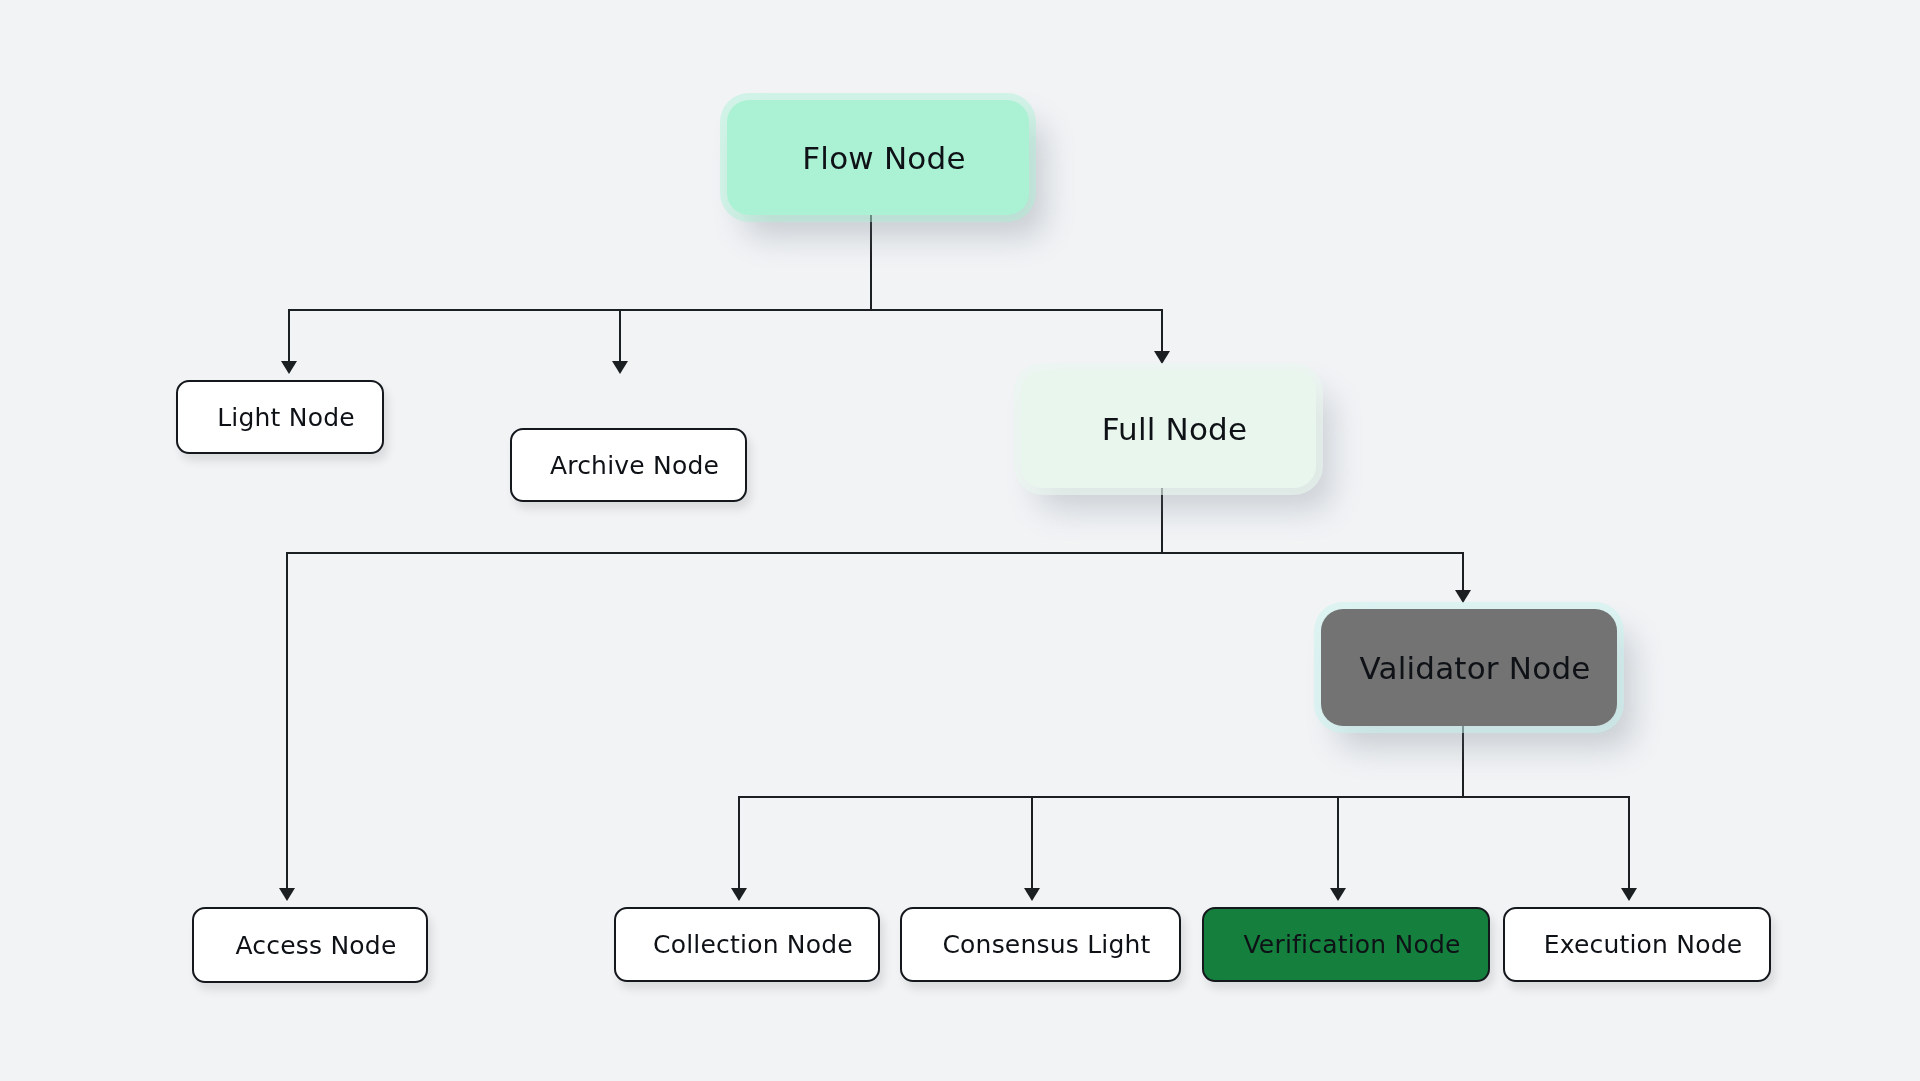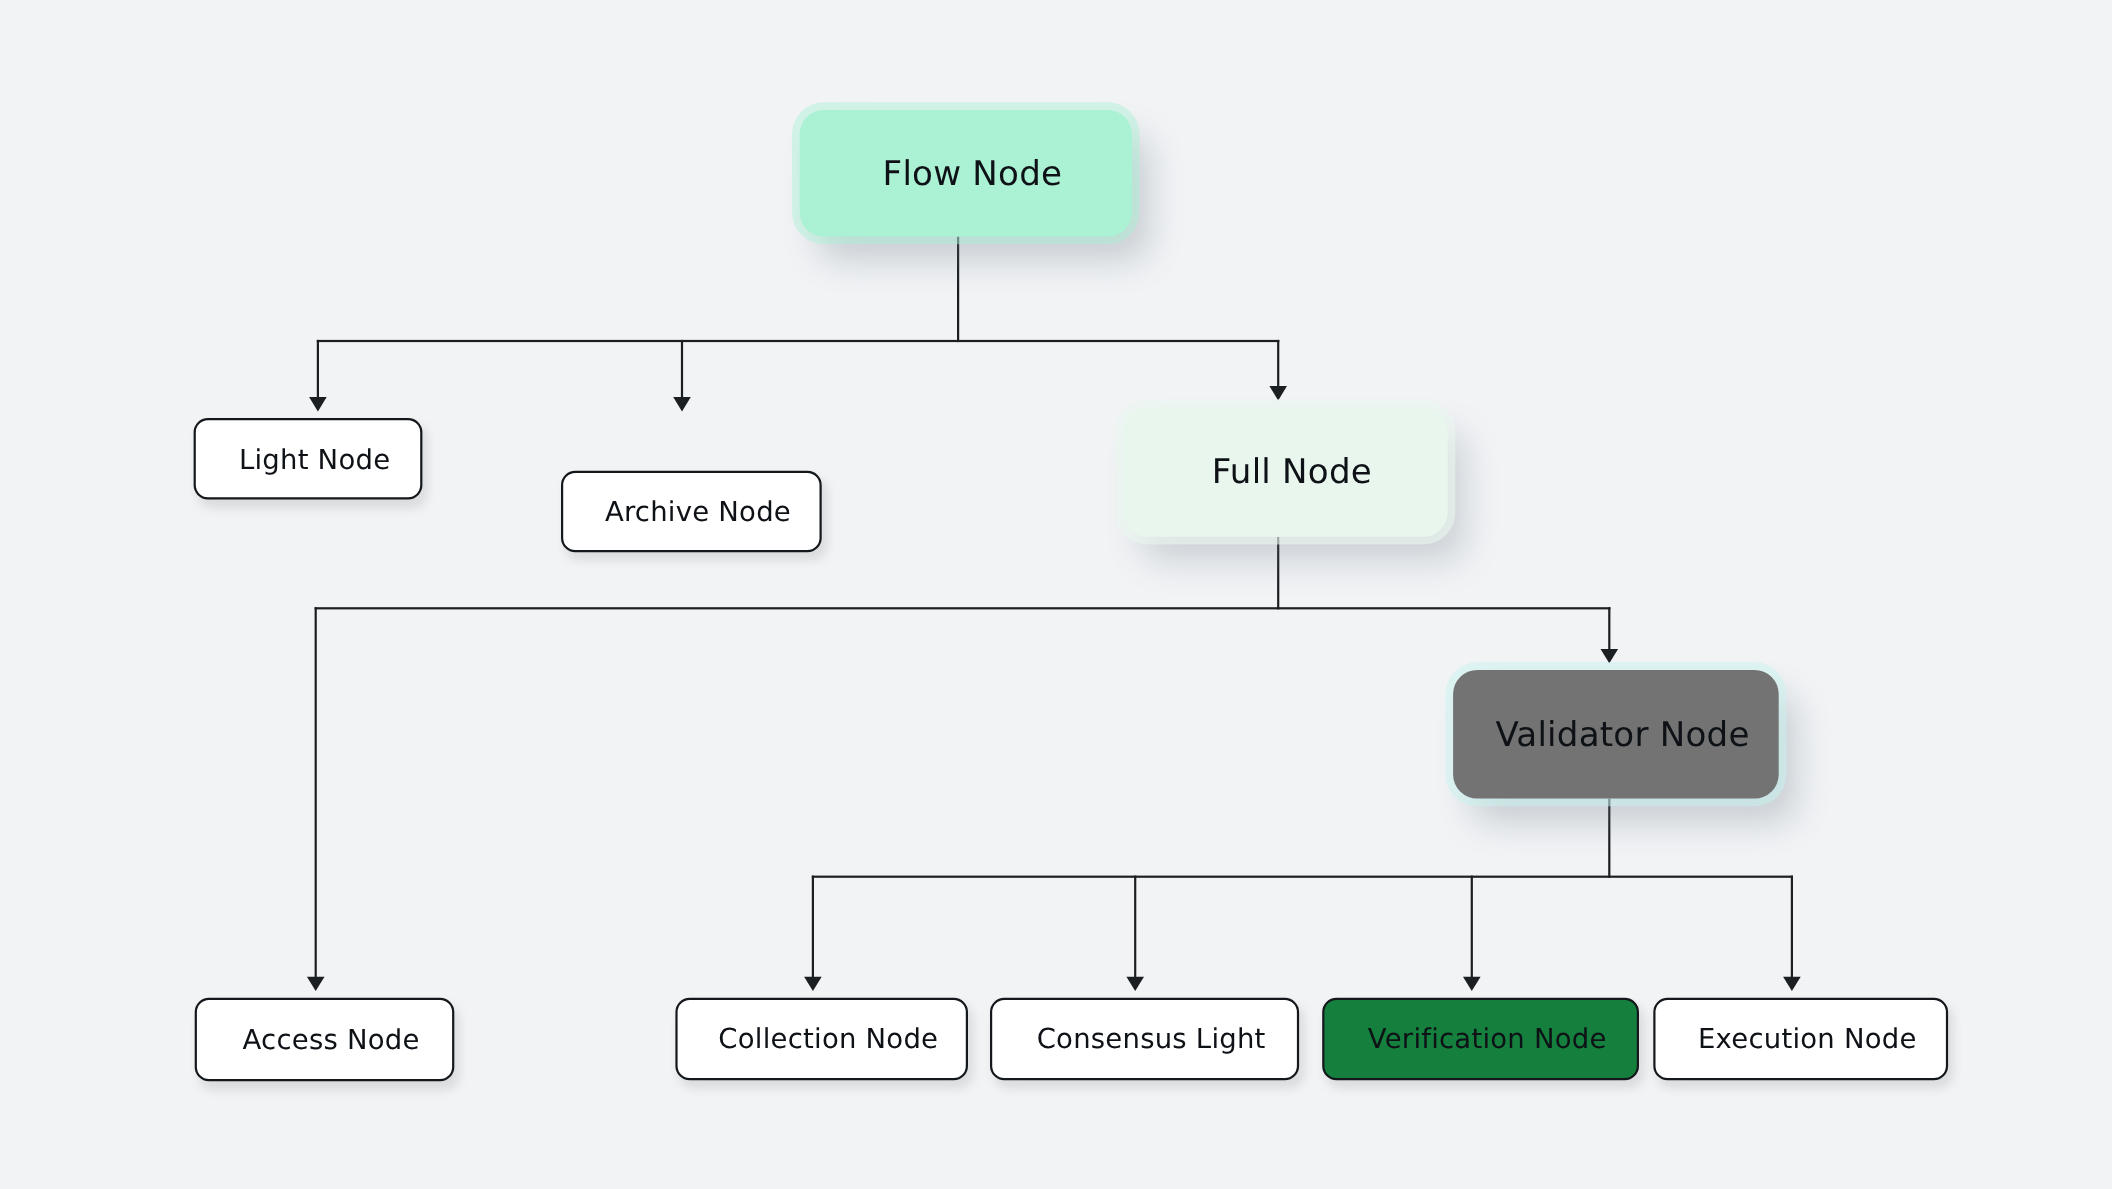--- a/index.html
+++ b/index.html
@@ -104,21 +104,21 @@
   </div>
 
   <div class="node node-colored halo-full" style="left: 1021px; top: 370px; width: 283px; height: 118px; background-color: rgb(233, 246, 238);">
     <span>Full Node</span>
   </div>
 
   <div class="node node-colored halo-validator" style="left: 1321px; top: 609px; width: 284px; height: 117px; background-color: #737373;">
     <span>Validator Node</span>
   </div>
 
-  <div class="node node-white" style="left: 177px; top: 907px; width: 220px; height: 72px; background-color: rgb(255, 255, 255);">
+  <div class="node node-white" style="left: 192px; top: 907px; width: 220px; height: 72px; background-color: rgb(255, 255, 255);">
     <span>Access Node</span>
   </div>
 
   <div class="node node-white" style="left: 614px; top: 907px; width: 250px; height: 71px; background-color: rgb(255, 255, 255);">
     <span>Collection Node</span>
   </div>
 
   <div class="node node-white" style="left: 900px; top: 907px; width: 265px; height: 71px; background-color: rgb(255, 255, 255);">
     <span>Consensus Light</span>
   </div>

